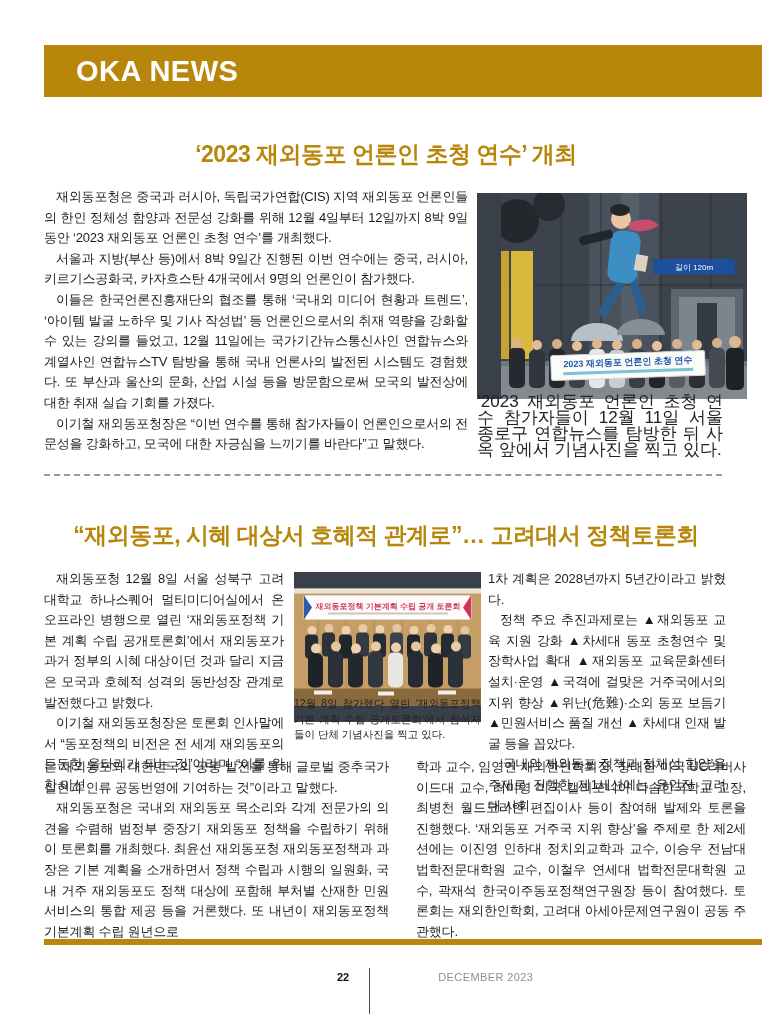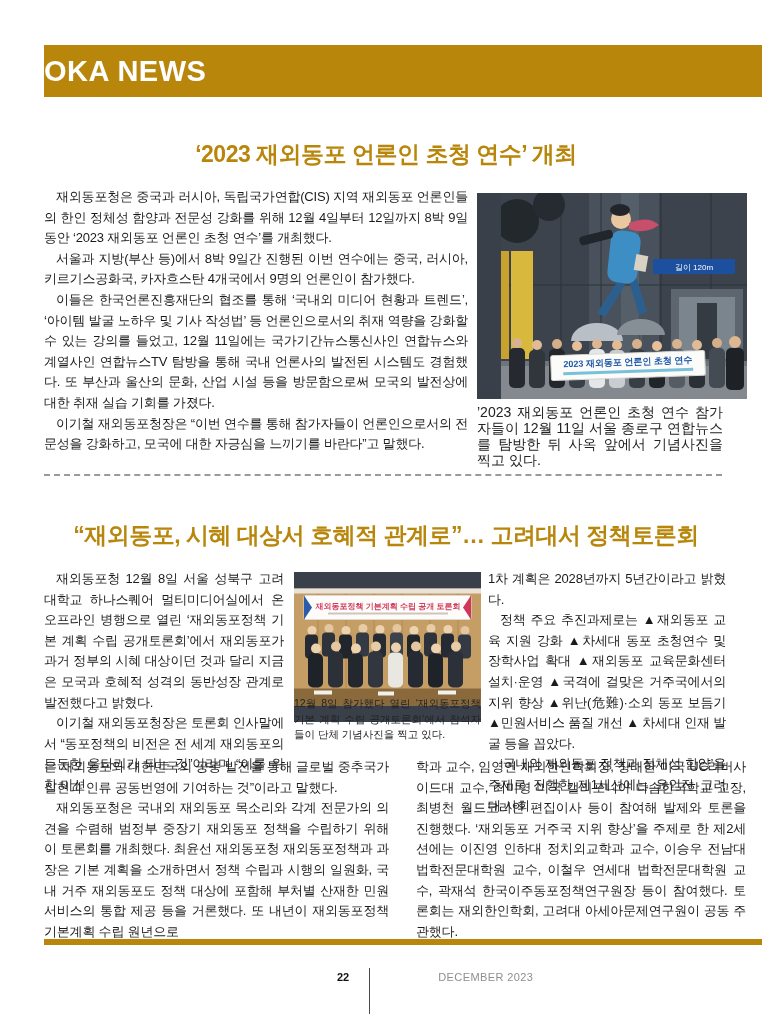--- a/index.html
+++ b/index.html
@@ -6,22 +6,23 @@
   .page {
     position:relative; width:762px; height:1020px; background:#ffffff;
     font-family:"Liberation Sans", sans-serif; overflow:hidden;
   }
   
   .header-bar {
     position:absolute; left:44px; top:45px; width:718px; height:52px;
     background:#B8860B; display:flex; align-items:center;
   }
   .header-title {
-    color:#ffffff; font-size:29px; font-weight:bold; 
+    color:#ffffff; font-size:29px; font-weight:bold; padding-left:13px;
     letter-spacing:0.5px;
+    margin-left:19px;
   }
   
   .art-title {
     position:absolute; left:24px; width:716px; margin:4px; text-align:center;
     font-size:23px; font-weight:bold; color:#B8860B; letter-spacing:-0.5px;
   }
   .a1-title { top:135px; }
   .a2-title { top:516px; }
   
   .body-text { font-size:13px; line-height:20.6px; color:#1b1b1b;
@@ -33,21 +34,21 @@
   .a2-rt { position:absolute; left:488px; top:569px; width:238px; }
   .a2-lb { position:absolute; left:44px;  top:757px; width:345px; }
   .a2-rb { position:absolute; left:416px; top:757px; width:330px; }
   
   .photo { position:absolute; background:#39404a; }
   .a1-photo { left:477px; top:193px; width:246px; height:206px;padding-left:24px; }
   .a2-photo { left:294px; top:572px; width:187px; height:150px; }
   .photo svg { display:block; width:100%; height:100%; }
   
   .caption { position:absolute; color:#222222; text-align:justify; word-break:break-all; margin:0; }
-  .a1-caption { left:477px; top:404px; width:246px; font-size:14px; line-height:16px; }
+  .a1-caption { left:477px; top:394px; width:246px; font-size:17px; line-height:16px; }
   .a2-caption { left:294px; top:696px; width:187px; font-size:10.5px; line-height:15.5px; }
   
   .divider { position:absolute; left:44px; top:474px; width:678px; height:0;
     border-top:2px dashed #9a9a9a; }
   
   .footer-bar { position:absolute; left:44px; top:939px; width:718px; height:6px; background:#B8860B; }
   .footer { position:absolute; left:337px; top:968px; display:flex; gap:20px; font-size:11px; }
   .page-number { font-weight:bold; color:#111111; padding-top:3px; }
   .vline { width:1px; height:46px; background:#4a4a4a; }
   .issue { color:#8f8f8f; letter-spacing:0.4px; padding-top:3px;margin-left:48px; }

